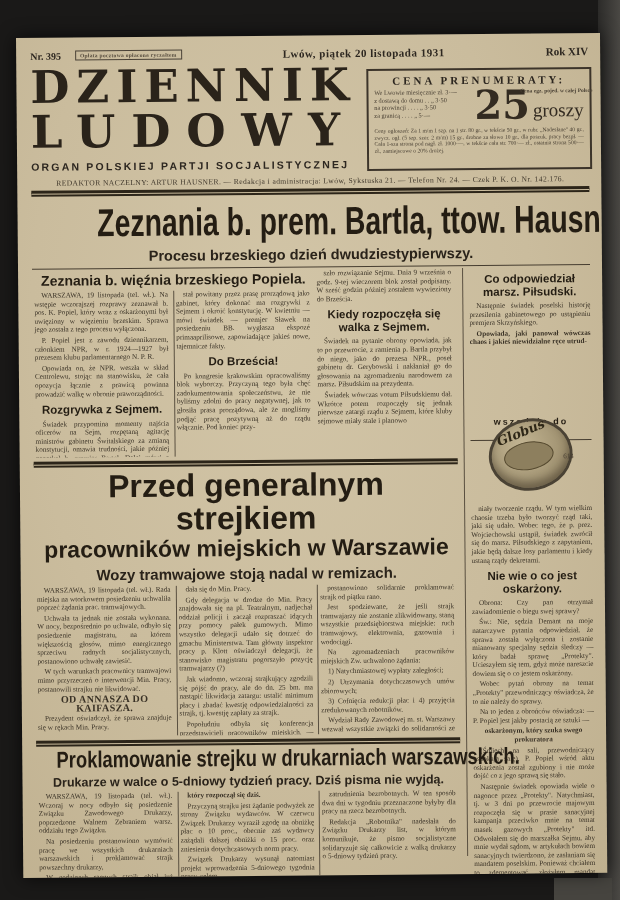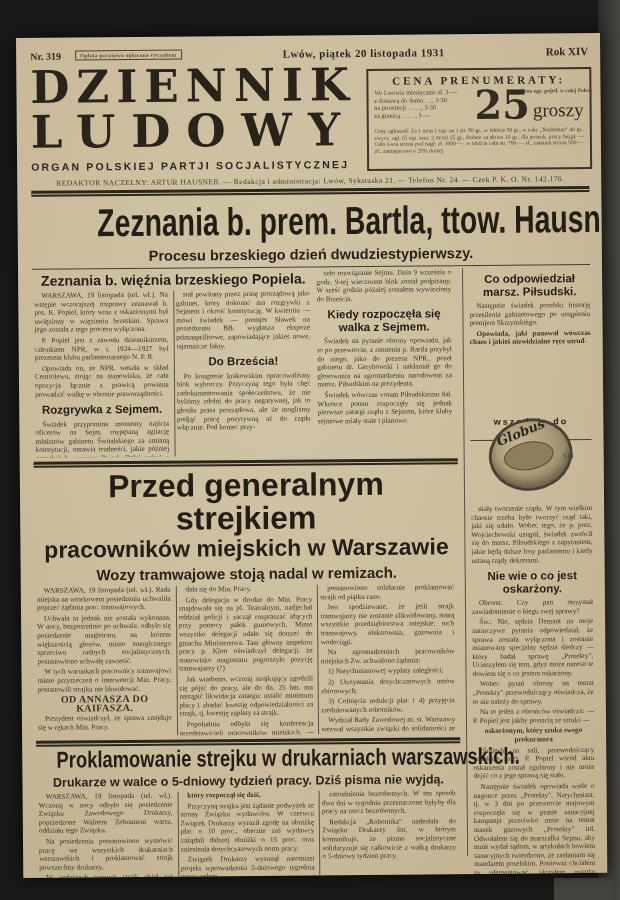--- a/index.html
+++ b/index.html
@@ -104,21 +104,21 @@
 </style>
 </head>
 <body>
 
 <div class="backdrop-strip"></div>
 <div class="backdrop-corner"></div>
 
 <div class="page">
 
   <div class="topstrip">
-    <span>Nr. 319</span>
+    <span>Nr. 395</span>
     <span class="postalbox">Opłata pocztowa opłacona ryczałtem</span>
     <span class="dateline">Lwów, piątek 20 listopada 1931</span>
     <span class="rok">Rok XIV</span>
   </div>
 
   <div class="mastrow">
     <div class="mast">
       <div class="title1">DZIENNIK</div>
       <div class="title2">LUDOWY</div>
       <div class="organ">ORGAN POLSKIEJ PARTJI SOCJALISTYCZNEJ</div>

